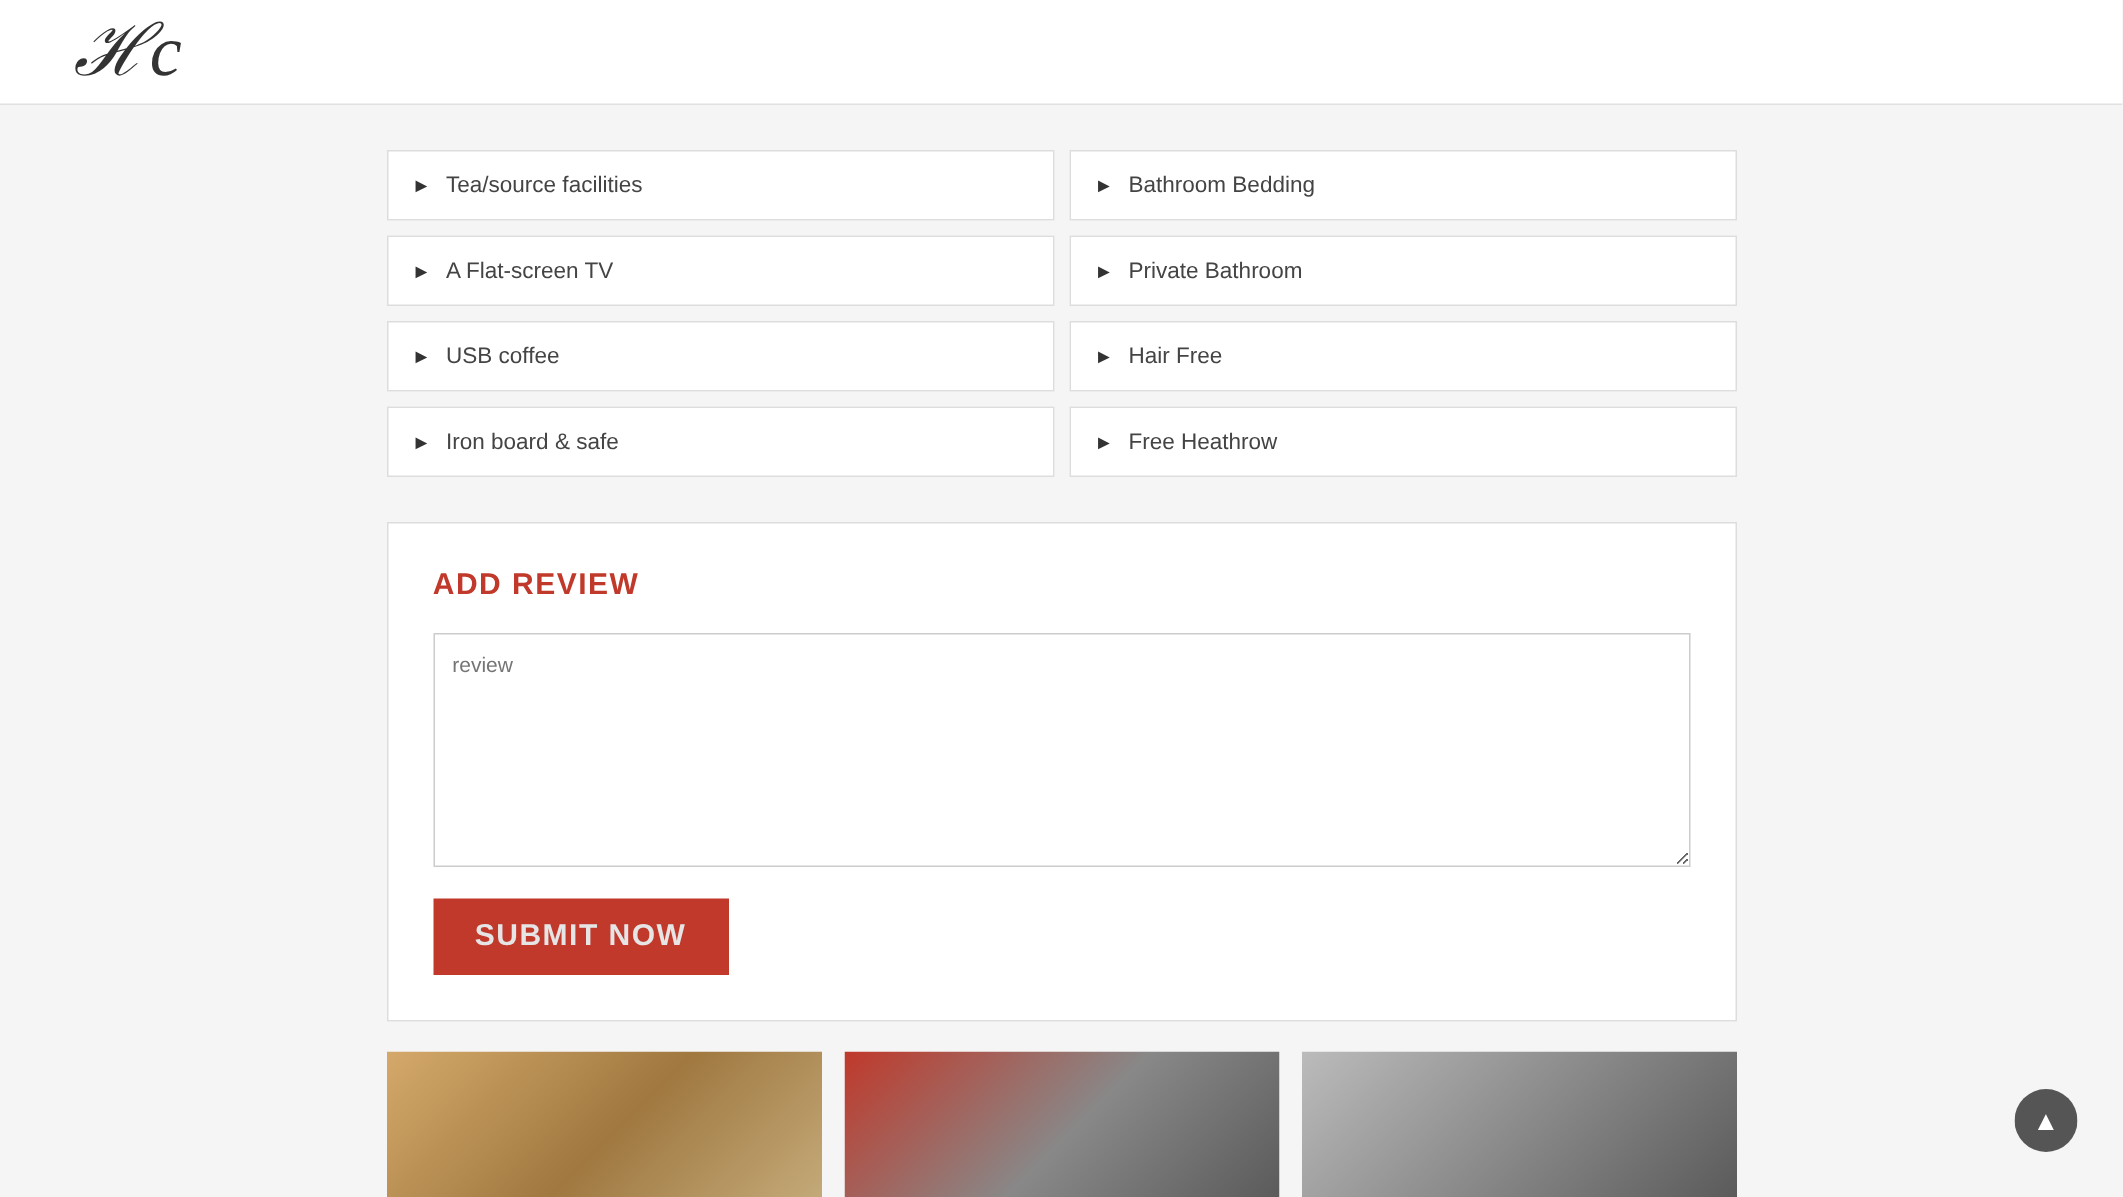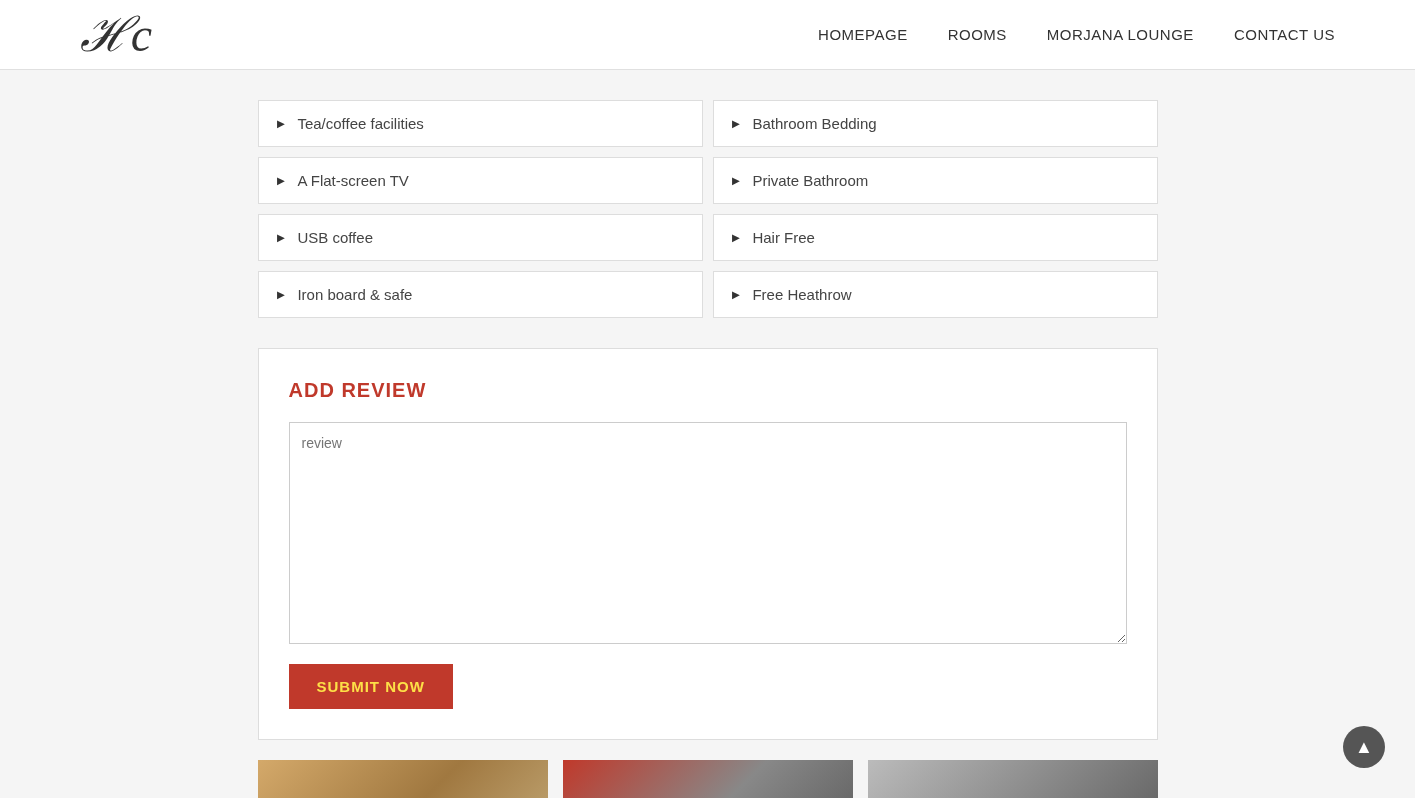--- a/index.html
+++ b/index.html
@@ -12,21 +12,21 @@
       background: #f5f5f5;
       color: #333;
     }
     
     .header {
       background: #fff;
       border-bottom: 1px solid #e0e0e0;
       display: flex;
       align-items: center;
       justify-content: space-between;
-      padding: 10px 80px;
+      padding: 10px 49px;
       height: 70px;
     }
     .logo-area {
       display: flex;
       align-items: center;
       gap: 10px;
     }
     .logo-icon {
       font-size: 48px;
       font-style: italic;
@@ -98,34 +98,34 @@
     }
     .review-section h2 {
       font-size: 20px;
       font-weight: bold;
       color: #c0392b;
       letter-spacing: 1px;
       margin-bottom: 20px;
     }
     .review-textarea {
       width: 100%;
-      height: 222px;
+      height: 156px;
       border: 1px solid #ccc;
       padding: 12px;
       font-size: 14px;
       color: #999;
       resize: vertical;
       font-family: Arial, sans-serif;
     }
     .submit-btn {
       background: #c0392b;
-      color: #fde047;
+      color: #e5e5e5;
       border: none;
       padding: 14px 28px;
-      font-size: 15px;
+      font-size: 20px;
       font-weight: bold;
       letter-spacing: 1px;
       cursor: pointer;
       margin-top: 16px;
     }
     
     .other-rooms-section {
       margin-top: 20px;
     }
     .other-rooms-title {
@@ -170,35 +170,29 @@
       font-size: 18px;
     }
   </style>
 </head>
 <body>
 
 <header class="header">
   <div class="logo-area">
     <div class="logo-icon">ℋc</div>
   </div>
-  <nav>
-    <a href="#">HOMEPAGE</a>
-    <a href="#">ROOMS</a>
-    <a href="#">MORJANA LOUNGE</a>
-    <a href="#">CONTACT US</a>
-  </nav>
 </header>
 
 <div class="main-content">
 
   <div class="amenities-grid">
 
     <div class="amenity-item">
       <span class="bullet">►</span>
-      <span>Tea/coffee facilities</span>
+      <span>Tea/source facilities</span>
     </div>
     <div class="amenity-item">
       <span class="bullet">►</span>
       <span>Bathroom Bedding</span>
     </div>
 
     <div class="amenity-item">
       <span class="bullet">►</span>
       <span>A Flat-screen TV</span>
     </div>

